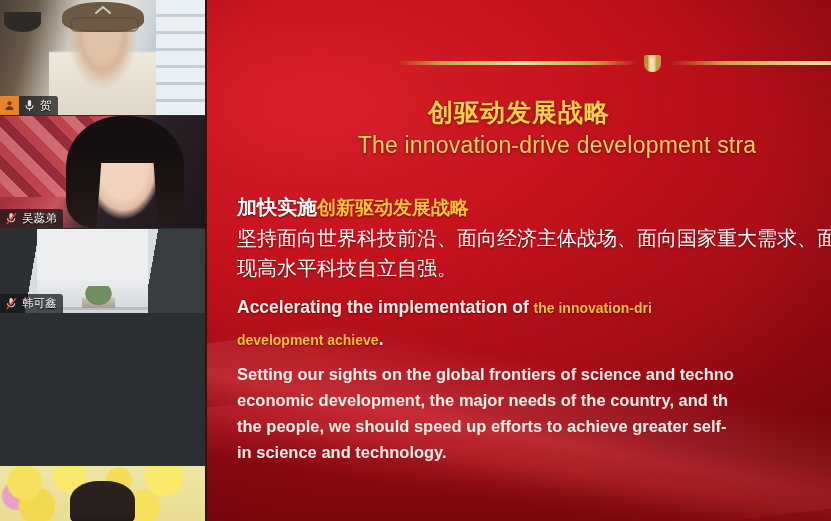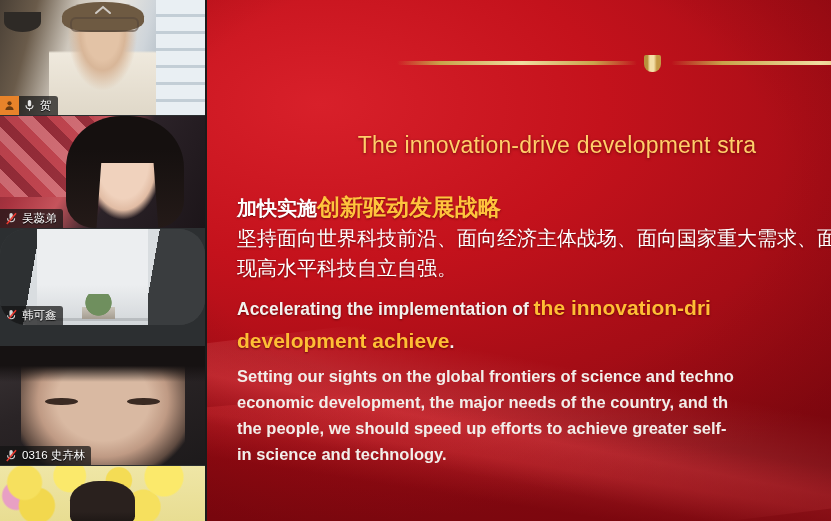--- a/index.html
+++ b/index.html
@@ -120,24 +120,24 @@
         text-shadow:0 1px 3px rgba(60,0,0,.6);}
   #t-en{position:absolute;left:0;top:132px;width:700px;text-align:center;
         color:#ffcf6a;font-size:23px;letter-spacing:.2px;
         white-space:nowrap;text-shadow:0 1px 3px rgba(60,0,0,.6);}
 
   
   #body{position:absolute;left:30px;top:192px;width:620px;}
   .row{white-space:nowrap;}
   .cn{color:#ffffff;font-size:20px;font-weight:bold;line-height:30px;
       text-shadow:0 1px 2px rgba(70,0,0,.65);}
-  .cn .hi{color:#ffc43d;font-size:23px;}
+  .cn .hi{color:#ffc43d;font-size:19px;}
   .en{color:#f4f1ee;font-size:17.5px;font-weight:bold;line-height:31px;
       text-shadow:0 1px 2px rgba(70,0,0,.65);}
-  .en .hi{color:#ffbe35;font-size:21px;}
+  .en .hi{color:#ffbe35;font-size:14px;}
   .small{font-size:16.5px;line-height:26px;font-weight:bold;color:#f2eeea;}
   #p-en{margin-top:5px;}
 </style>
 </head>
 <body>
 
 <div id="app">
 
   <div id="filmstrip">
 
@@ -183,75 +183,58 @@
           <svg width="11" height="13" viewBox="0 0 11 13">
               <rect x="3.4" y="1" width="3.4" height="6.4" rx="1.7" fill="#d8d8d8"></rect>
               <path d="M1.6 6.3a3.5 3.5 0 0 0 7 0" fill="none" stroke="#d8d8d8" stroke-width="1.1"></path>
               <line x1="0.8" y1="12" x2="10" y2="1.2" stroke="#e8392f" stroke-width="1.6"></line>
             </svg>
         </span>
         <span class="nm">吴蕊弟</span>
       </div>
     </div>
 
-    <div class="tile" style="top:229px;height:96px;border-radius:26px;">
+    <div class="tile" style="top:229px;height:84px;">
       <div class="feed t3">
         <div class="wall"></div>
         <div class="shelf"></div>
         <div class="plant"></div>
       </div>
       <div class="namebar">
         <span class="micicon" style="padding-left:4px">
           <svg width="11" height="13" viewBox="0 0 11 13">
               <rect x="3.4" y="1" width="3.4" height="6.4" rx="1.7" fill="#d8d8d8"></rect>
               <path d="M1.6 6.3a3.5 3.5 0 0 0 7 0" fill="none" stroke="#d8d8d8" stroke-width="1.1"></path>
               <line x1="0.8" y1="12" x2="10" y2="1.2" stroke="#e8392f" stroke-width="1.6"></line>
             </svg>
         </span>
         <span class="nm">韩可鑫</span>
       </div>
     </div>
 
-    <div class="tile" style="top:346px;height:119px;">
-      <div class="feed t4">
-        <div class="skin"></div>
-        <div class="hair"></div>
-        <div class="eye l"></div>
-        <div class="eye r"></div>
-      </div>
-      <div class="namebar">
-        <span class="micicon" style="padding-left:4px">
-          <svg width="11" height="13" viewBox="0 0 11 13">
-              <rect x="3.4" y="1" width="3.4" height="6.4" rx="1.7" fill="#d8d8d8"></rect>
-              <path d="M1.6 6.3a3.5 3.5 0 0 0 7 0" fill="none" stroke="#d8d8d8" stroke-width="1.1"></path>
-              <line x1="0.8" y1="12" x2="10" y2="1.2" stroke="#e8392f" stroke-width="1.6"></line>
-            </svg>
-        </span>
-        <span class="nm">0316 史卉林</span>
-      </div>
-    </div>
 
     <div class="tile" style="top:466px;height:55px;">
       <div class="feed t5">
         <div class="head"></div>
       </div>
     </div>
   </div>
 
   <div id="slide">
     <div class="sheen"></div>
     <div class="sheen2"></div>
     <div class="vig"></div>
 
     <div id="ornament">
       <div class="bar l"></div>
       <div class="emblem"></div>
       <div class="bar r"></div>
     </div>
 
+    <div id="t-cn">创驱动发展战略</div>
     <div id="t-en">The innovation-drive development stra</div>
 
     <div id="body">
       <div class="row cn"><span>加快实施</span><span class="hi">创新驱动发展战略</span></div>
       <div class="row cn" style="font-weight:normal">坚持面向世界科技前沿、面向经济主体战场、面向国家重大需求、面向</div>
       <div class="row cn" style="font-weight:normal">现高水平科技自立自强。</div>
 
       <div class="row en" style="margin-top:9px"><span>Accelerating the implementation of </span><span class="hi">the innovation-dri</span></div>
       <div class="row en"><span class="hi">development achieve</span><span>.</span></div>
 

